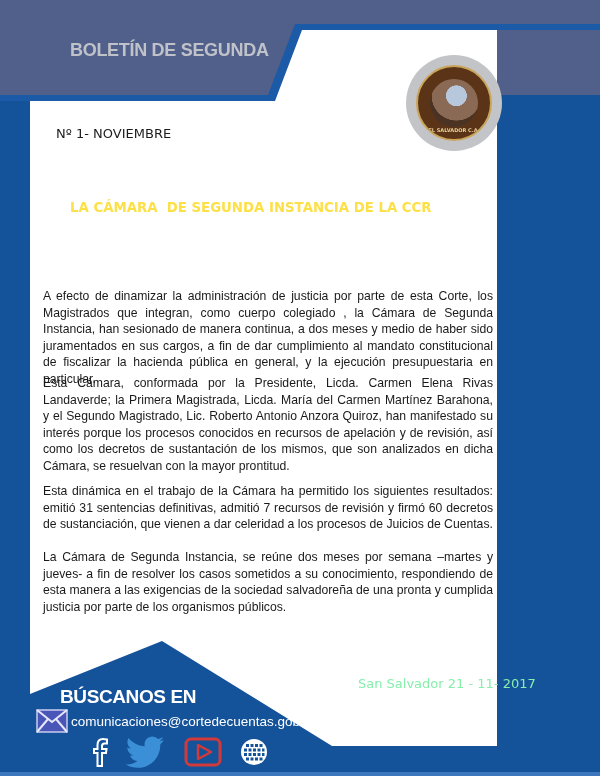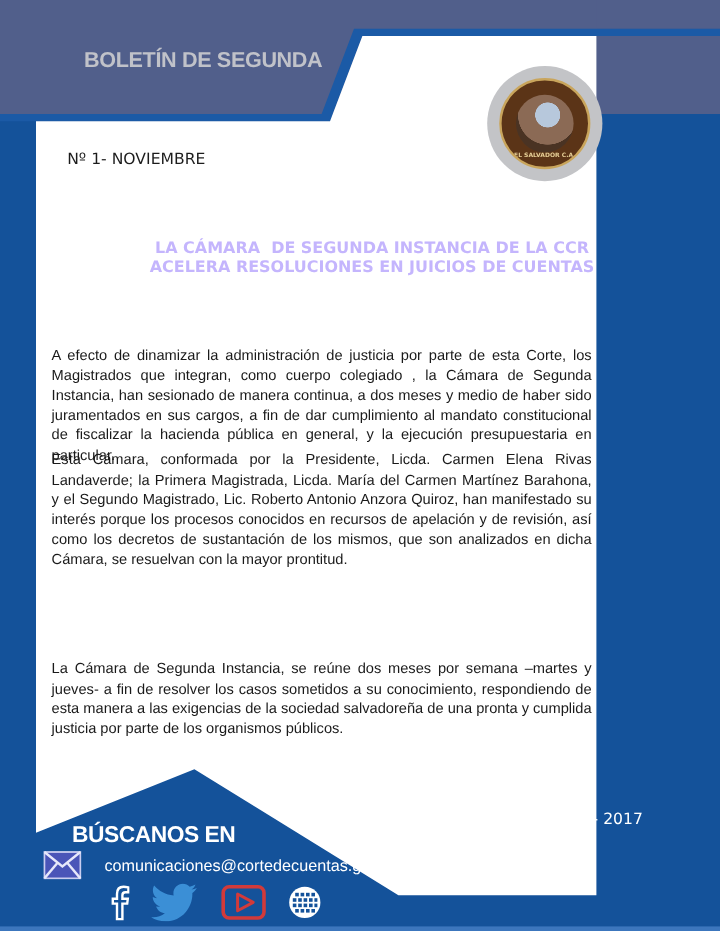--- a/index.html
+++ b/index.html
@@ -7,29 +7,29 @@
   .header-band{position:absolute;left:0;top:0;width:600px;height:95px;background:#515f8b;}
   .header-band-right{position:absolute;left:497px;top:0;width:103px;height:24px;background:#515f8b;}
   .band-title{position:absolute;left:70px;top:40px;font-family:"Liberation Sans",sans-serif;font-weight:bold;font-size:18px;letter-spacing:-0.3px;color:#c0c2c9;}
   .card{position:absolute;left:0;top:0;width:600px;height:776px;}
   .content{position:absolute;left:0;top:0;width:600px;height:776px;}
   .seal{position:absolute;left:406px;top:55px;width:96px;height:96px;border-radius:50%;background:#c3c4c7;}
   .seal-inner{position:absolute;left:10px;top:10px;width:76px;height:76px;border-radius:50%;background:#5b3417;border:2px solid #c9a55c;box-sizing:border-box;overflow:hidden;}
   .seal-photo{position:absolute;left:12px;top:12px;width:48px;height:48px;border-radius:50%;background:radial-gradient(circle at 55% 35%,#b7c8dc 0 25%,#8b6a55 26% 60%,#4a3323 61%);}
   .seal-text{position:absolute;left:0;top:60px;width:72px;text-align:center;font-size:5px;color:#e6cf97;font-weight:bold;}
   .issue{position:absolute;left:56px;top:126px;font-size:13px;color:#1c1c1c;}
-  .headline{position:absolute;left:70px;top:200px;width:480px;text-align:center;font-weight:bold;font-size:13.3px;line-height:16px;color:#c4b5fd;}
+  .headline{position:absolute;left:70px;top:200px;width:480px;font-weight:bold;font-size:13.3px;line-height:16px;color:#fde047;}
   .para{position:absolute;left:43px;width:450px;font-family:"Liberation Sans",sans-serif;font-size:12.2px;line-height:16.6px;color:#1a1a1a;text-align:justify;margin-top:23px;}
   .p1{top:265px;}
   .p2{top:352px;}
   .p3{top:460px;}
   .p4{top:526px;}
-  .dateline{position:absolute;left:358px;top:676px;font-size:13px;color:#ffffff;}
+  .dateline{position:absolute;left:358px;top:676px;font-size:13px;color:#86efac;}
   .find-us{position:absolute;left:60px;top:686px;font-family:"Liberation Sans",sans-serif;font-weight:bold;font-size:19px;letter-spacing:-0.4px;color:#ffffff;}
-  .email-row{position:absolute;left:36px;top:708px;height:26px;display:flex;align-items:center;gap:16px;}
+  .email-row{position:absolute;left:36px;top:708px;height:26px;display:flex;align-items:center;}
   .email-text{font-family:"Liberation Sans",sans-serif;font-size:13.5px;color:#ffffff;margin-left:3px;}
   .social-row{position:absolute;left:92px;top:736px;display:flex;align-items:center;}
   .social{display:block;margin-right:18px;}
   .bottom-strip{position:absolute;left:0;top:772px;width:600px;height:4px;background:#3c76bd;}
 </style>
 </head>
 <body>
 
 <div class="header-band"></div>
 <div class="header-band-right"></div>
@@ -46,25 +46,25 @@
     <div class="seal-inner">
       <div class="seal-photo"></div>
       <div class="seal-text">EL SALVADOR C.A.</div>
     </div>
   </div>
 
   <div class="issue">Nº 1- NOVIEMBRE</div>
 
   <div class="headline">
     <div style="white-space:pre">LA CÁMARA  DE SEGUNDA INSTANCIA DE LA CCR</div>
-    <div>ACELERA RESOLUCIONES EN JUICIOS DE CUENTAS</div>
   </div>
 
   <div class="para p1">A efecto de dinamizar la administración de justicia por parte de esta Corte, los Magistrados que integran, como cuerpo colegiado , la Cámara de Segunda Instancia, han sesionado de manera continua,  a dos meses y medio de haber sido juramentados en sus cargos, a fin de dar cumplimiento al    mandato constitucional de fiscalizar la hacienda pública en general, y la ejecución  presupuestaria en particular.</div>
   <div class="para p2">Esta Cámara, conformada por la Presidente, Licda. Carmen Elena Rivas Landaverde; la Primera Magistrada, Licda. María del Carmen Martínez Barahona,  y el Segundo Magistrado, Lic. Roberto Antonio Anzora Quiroz,  han manifestado su interés porque los procesos conocidos en recursos de apelación y de revisión, así como los decretos de sustantación de los mismos, que son analizados en dicha Cámara, se resuelvan con la mayor prontitud.</div>
+  <div class="para p3">Esta  dinámica en el trabajo de la Cámara ha permitido los siguientes resultados: emitió 31 sentencias definitivas, admitió 7 recursos de revisión  y firmó  60 decretos de sustanciación, que vienen a dar celeridad a los procesos de Juicios de Cuentas.</div>
   <div class="para p4">La Cámara de Segunda Instancia,  se reúne dos meses por semana –martes y jueves- a fin de resolver los casos sometidos a su conocimiento, respondiendo de esta manera a las exigencias de la sociedad salvadoreña de una pronta y cumplida justicia por parte de los organismos públicos.</div>
 
   <div class="dateline">San Salvador 21 - 11- 2017</div>
 </div>
 
 <div class="find-us">BÚSCANOS EN</div>
 
 <div class="email-row">
   <svg width="32" height="24" viewBox="0 0 32 24">
     <rect x="1" y="1" width="30" height="22" fill="#4a55b8" stroke="#c9cdf0" stroke-width="1.5"></rect>

